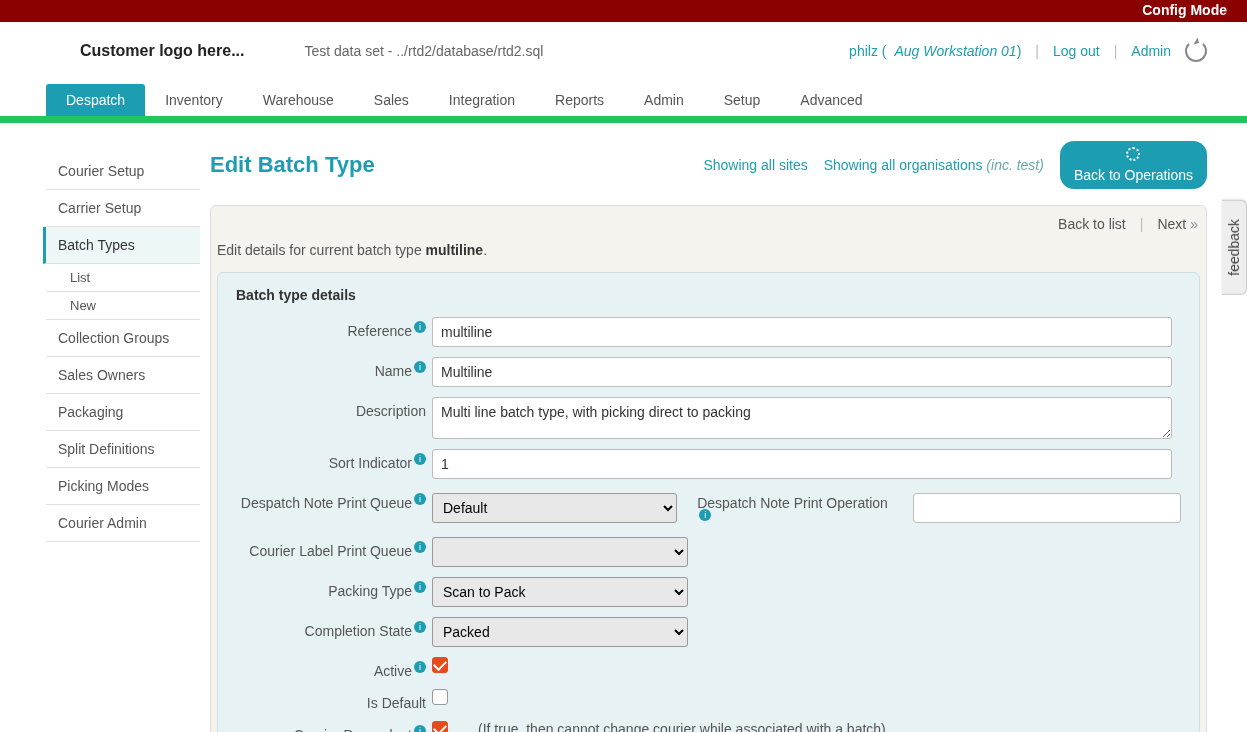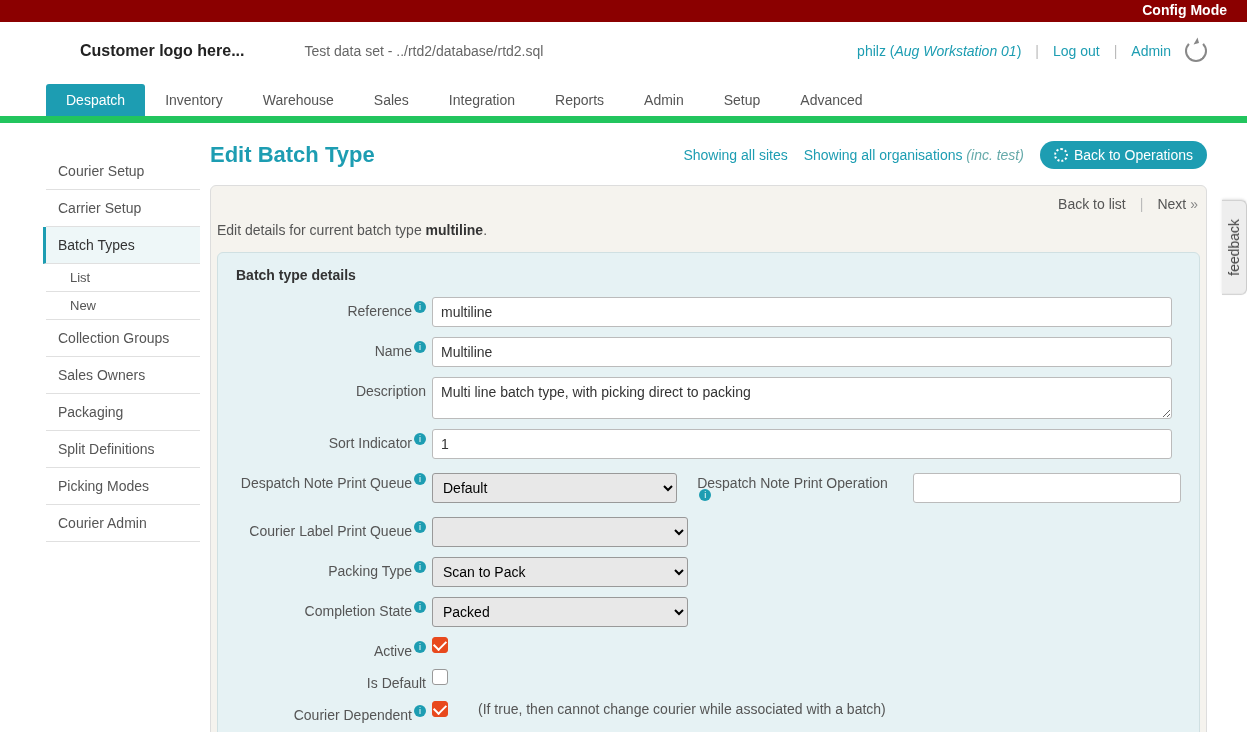--- a/index.html
+++ b/index.html
@@ -37,21 +37,21 @@
     margin-left: auto;
     display: flex;
     align-items: center;
     gap: 14px;
     color: #1d9db2;
     font-size: 14px;
   }
   .header-right a { color: #1d9db2; text-decoration: none; cursor: pointer; }
   .header-right .sep { color: #bbb; }
   .user-normal { color: #1d9db2; }
-  .user-italic { font-style: italic; color: #1d9db2; }
+  .user-italic { font-style: italic; color: #1d9db2; margin-left: 8px; }
   .refresh-icon {
     width: 22px; height: 22px; border: 2.5px solid #888; border-radius: 50%;
     border-top-color: transparent;
     display: inline-block; position: relative;
   }
   .refresh-icon::after {
     content: ""; position: absolute; top: -3px; right: 2px;
     border: 4px solid transparent; border-left-color: #888;
     transform: rotate(30deg);
   }
@@ -128,20 +128,21 @@
     background: #1d9db2;
     color: #fff;
     border: none;
     border-radius: 14px;
     padding: 6px 14px;
     font-size: 14px;
     cursor: pointer;
     display: flex;
     align-items: center;
     gap: 6px;
+    flex-direction: column;
   }
   .gear-icon {
     display:inline-block; width:14px;height:14px;border:2px dotted #fff;border-radius:50%;
   }
   .panel {
     background: #f5f3ee;
     border: 1px solid #ddd;
     border-radius: 6px;
     padding: 0;
   }

